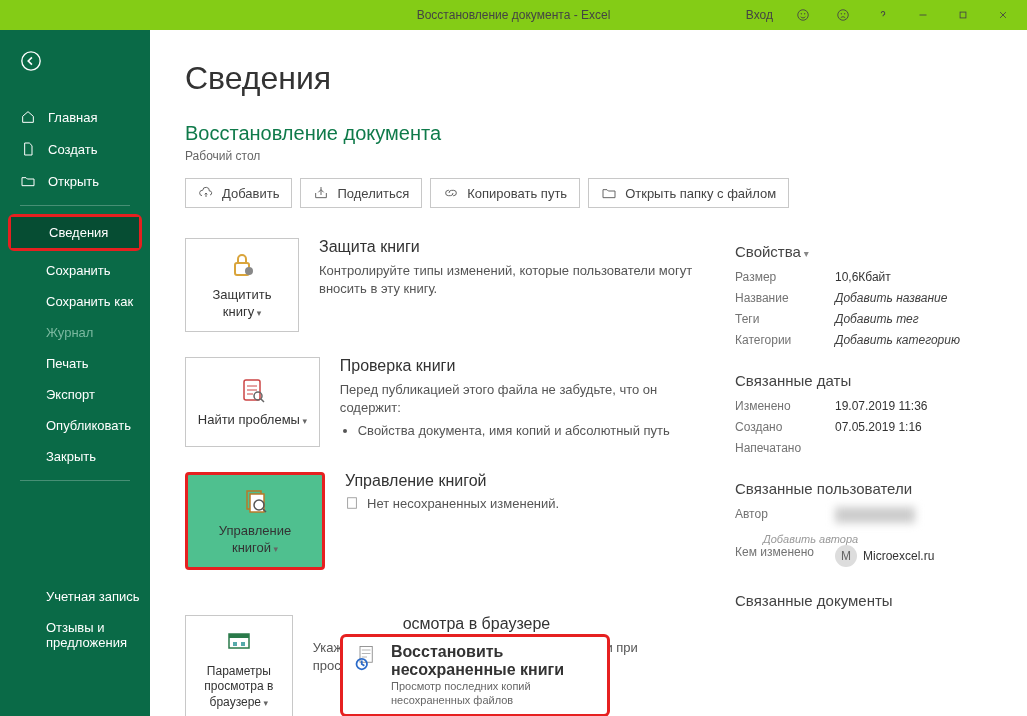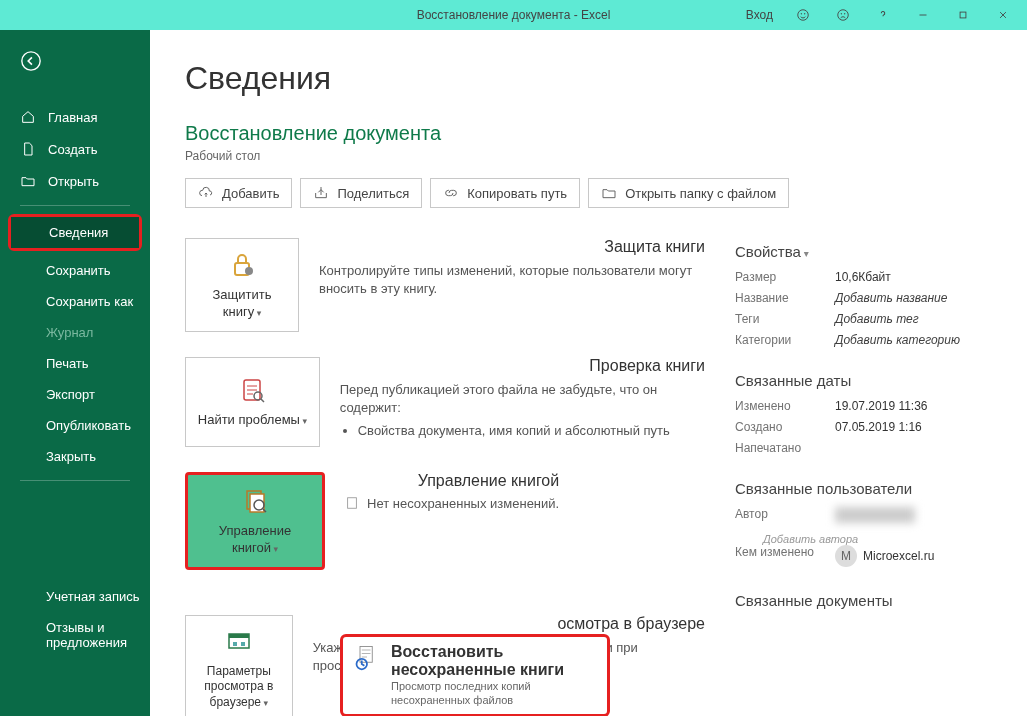--- a/index.html
+++ b/index.html
@@ -1,18 +1,18 @@
 <!DOCTYPE html>
 <html><head>
 <meta charset="utf-8">
 <style>
 * { box-sizing: border-box; margin: 0; padding: 0; font-family: "Segoe UI", Arial, sans-serif; }
 body { width: 1027px; height: 716px; overflow: hidden; background: #fff; position: relative; }
 
-.titlebar { height: 30px; background: #5eead4; display: flex; align-items: center; position: relative; }
+.titlebar { height: 30px; background: #84cc16; display: flex; align-items: center; position: relative; }
 .titlebar .title { position: absolute; left: 50%; transform: translateX(-50%); font-size: 12px; color: #444; }
 .titlebar .right { margin-left: auto; display: flex; align-items: center; padding-right: 4px; gap: 0; }
 .titlebar .btn { width: 40px; height: 30px; display: flex; align-items: center; justify-content: center; color: #444; }
 .titlebar .btn svg { width: 14px; height: 14px; }
 .titlebar .login { font-size: 12px; color: #444; padding: 0 10px; }
 
 .container { display: flex; height: 686px; }
 
 .sidebar { width: 150px; background: #0a6a47; color: #fff; padding-top: 20px; }
 .sidebar .back { margin: 0 0 25px 20px; }
@@ -39,21 +39,21 @@
 .content-row { display: flex; gap: 30px; }
 .left-col { width: 520px; }
 .right-col { flex: 1; padding-top: 5px; }
 
 .section { display: flex; gap: 20px; margin-bottom: 25px; align-items: flex-start; }
 .big-btn { width: 140px; min-height: 90px; border: 1px solid #c8c8c8; background: #fff; display: flex; flex-direction: column; align-items: center; justify-content: center; padding: 10px; cursor: pointer; }
 .big-btn.highlighted { background: #4fc08f; border: 3px solid #e62020; border-radius: 4px; }
 .big-btn .bicon { width: 32px; height: 32px; margin-bottom: 6px; }
 .big-btn .blabel { font-size: 13px; color: #333; text-align: center; line-height: 1.3; }
 .big-btn .blabel::after { content: " ▾"; font-size: 9px; color: #666; }
-.section-text h3 { font-size: 16px; font-weight: 400; color: #333; margin-bottom: 6px; text-align: right; }
+.section-text h3 { font-size: 16px; font-weight: 400; color: #333; margin-bottom: 6px; }
 .section-text p { font-size: 13px; color: #555; line-height: 1.4; }
 .section-text ul { margin: 6px 0 0 18px; font-size: 13px; color: #555; }
 .section-text ul li { margin-bottom: 3px; }
 .section-text .note { display: flex; gap: 8px; align-items: center; font-size: 13px; color: #555; margin-top: 4px; }
 .section-text .note svg { width: 14px; height: 14px; }
 
 .popup { position: absolute; left: 190px; top: 604px; width: 270px; border: 3px solid #e62020; border-radius: 6px; background: #fff; padding: 6px 10px; display: flex; gap: 10px; z-index: 10; }
 .popup .picon { width: 28px; height: 28px; flex-shrink: 0; }
 .popup .ptitle { font-size: 16px; font-weight: 600; color: #333; }
 .popup .pdesc { font-size: 11px; color: #666; line-height: 1.3; }

